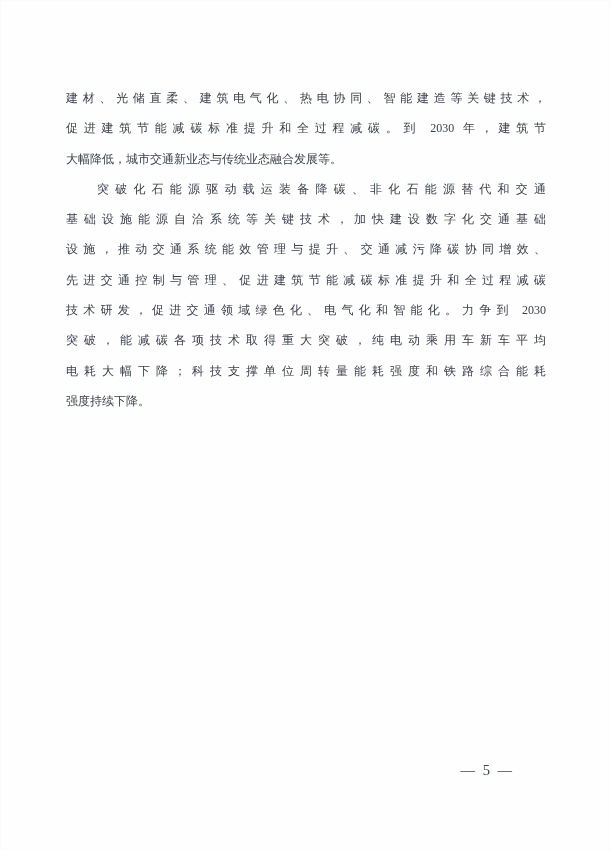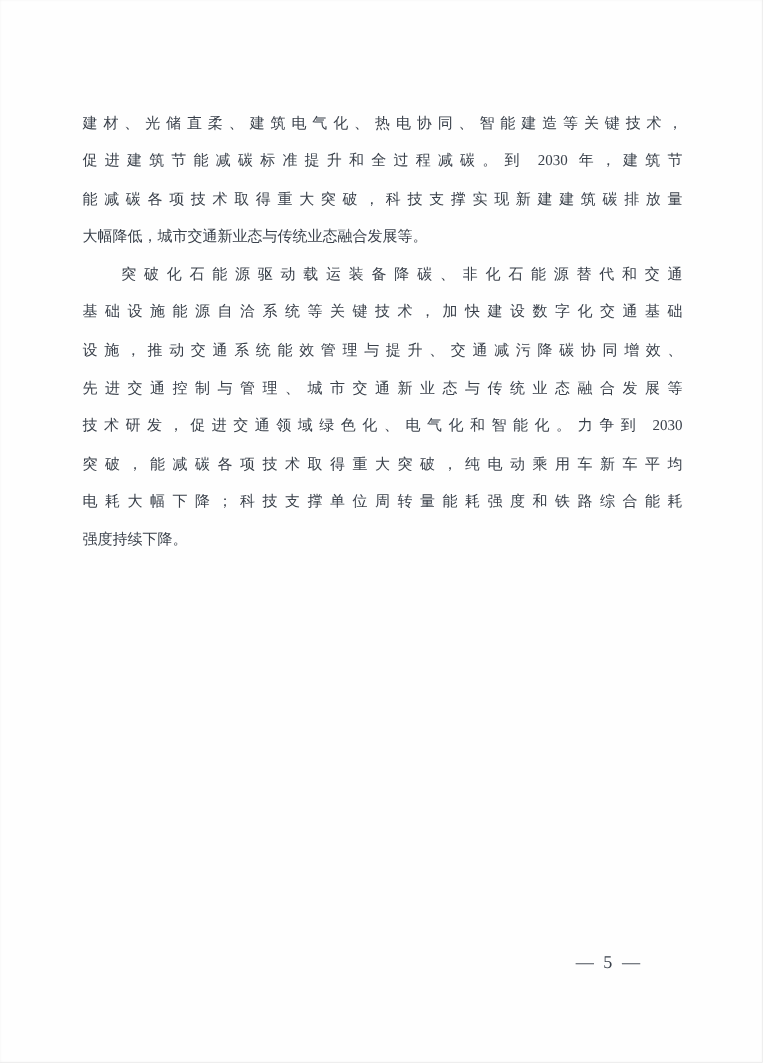--- a/index.html
+++ b/index.html
@@ -44,25 +44,24 @@
     color: #3a414b;
   }
 </style>
 </head>
 <body>
 
 <div class="page">
   <div class="body-text">
     <p class="line">建材、光储直柔、建筑电气化、热电协同、智能建造等关键技术，</p>
     <p class="line">促进建筑节能减碳标准提升和全过程减碳。到 2030 年，建筑节</p>
-    <p class="line">能减碳各项技术取得重大突破，科技支撑实现新建建筑碳排放量</p>
     <p class="line para-end">大幅降低，城市交通新业态与传统业态融合发展等。</p>
     <p class="line indent">突破化石能源驱动载运装备降碳、非化石能源替代和交通</p>
     <p class="line">基础设施能源自洽系统等关键技术，加快建设数字化交通基础</p>
     <p class="line">设施，推动交通系统能效管理与提升、交通减污降碳协同增效、</p>
-    <p class="line">先进交通控制与管理、城市交通新业态与传统业态融合发展等</p>
+    <p class="line">先进交通控制与管理、促进建筑节能减碳标准提升和全过程减碳</p>
     <p class="line">技术研发，促进交通领域绿色化、电气化和智能化。力争到 2030</p>
     <p class="line">突破，能减碳各项技术取得重大突破，纯电动乘用车新车平均</p>
     <p class="line">电耗大幅下降；科技支撑单位周转量能耗强度和铁路综合能耗</p>
     <p class="line para-end">强度持续下降。</p>
   </div>
   <div class="footer">— 5 —</div>
 </div>
 
 </body></html>

